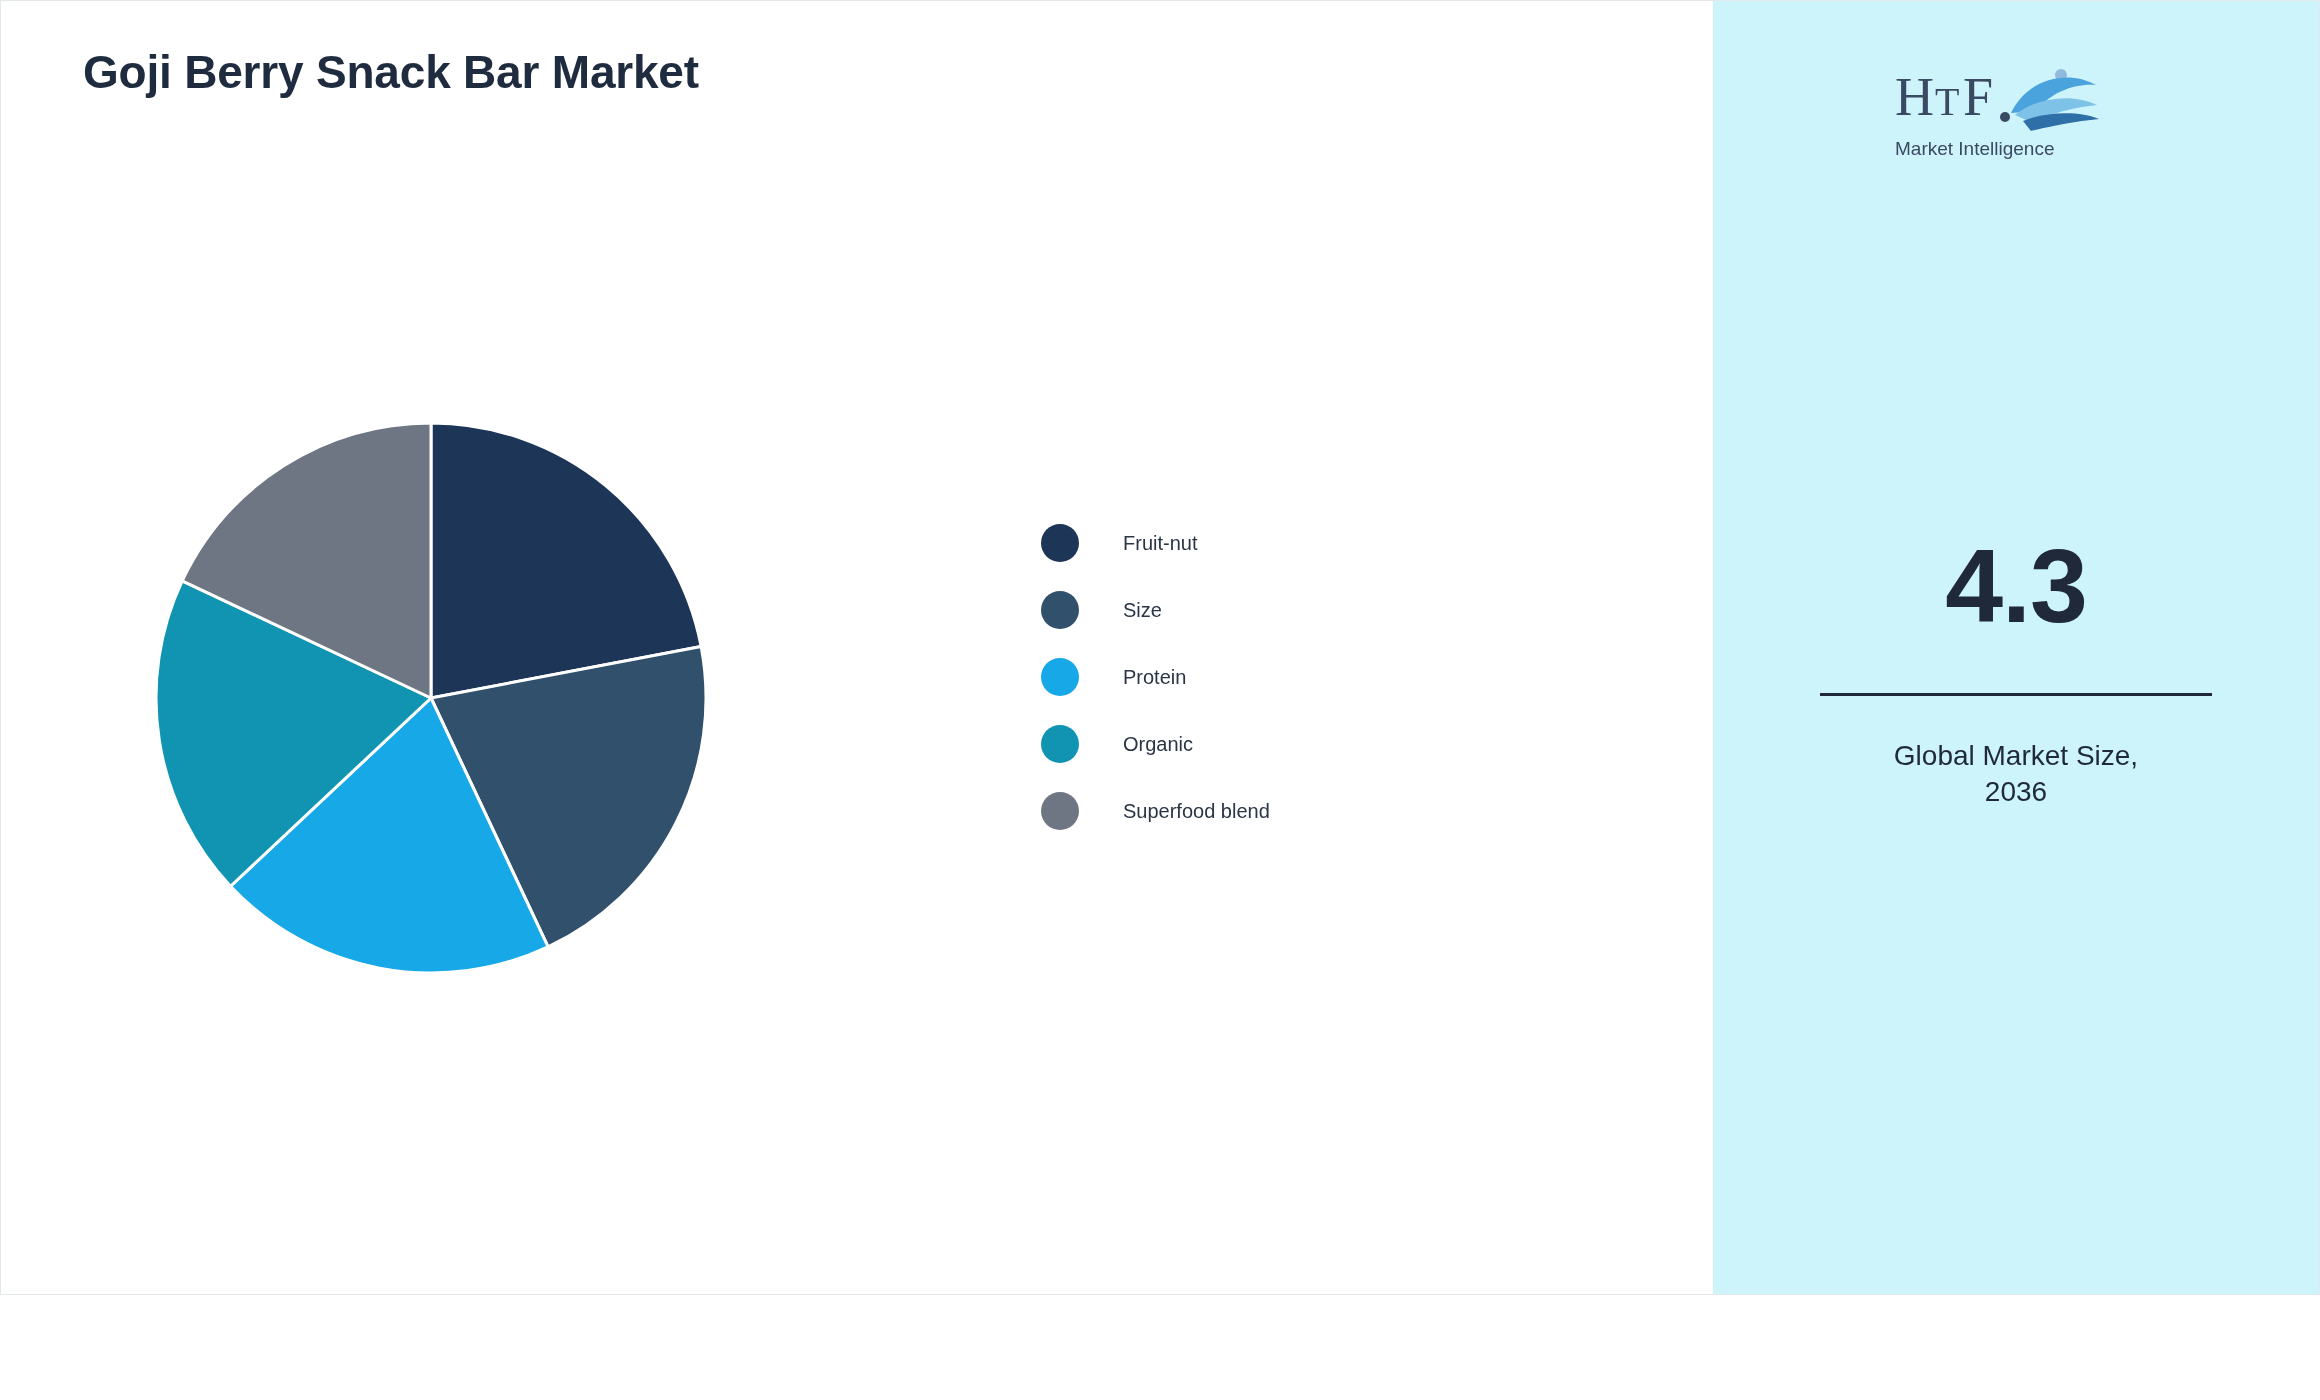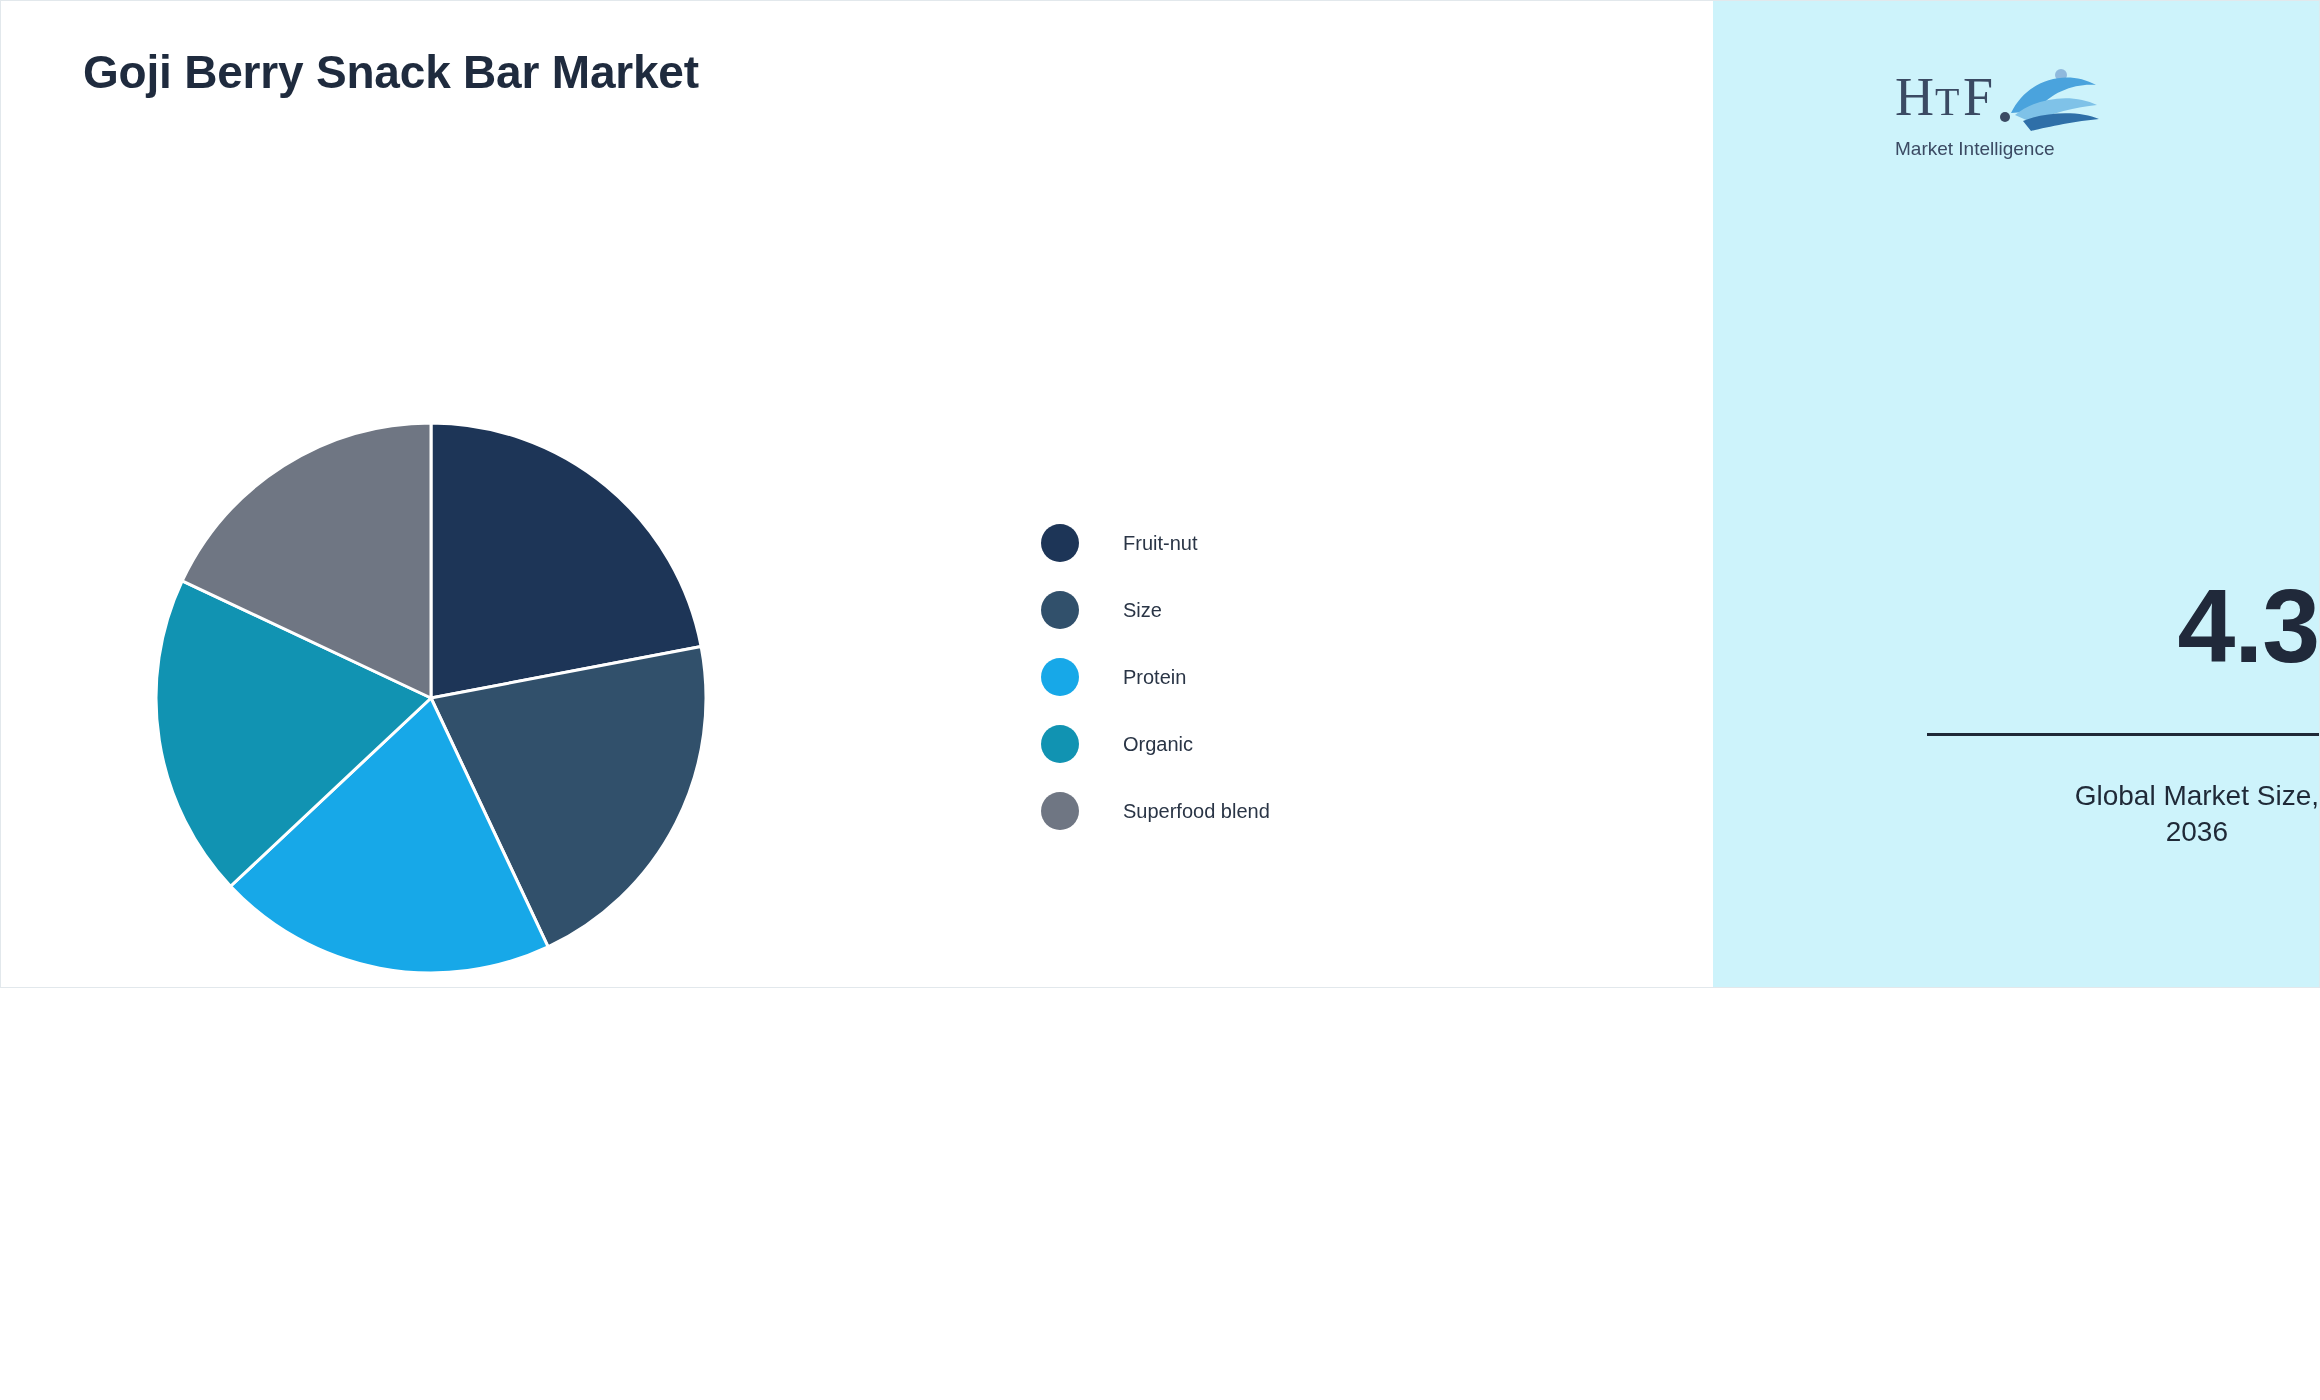--- a/index.html
+++ b/index.html
@@ -5,21 +5,21 @@
 <style>
   * { margin:0; padding:0; box-sizing:border-box; }
   html, body {
     width:2320px; height:1400px;
     background:#ffffff;
     font-family:"Liberation Sans", sans-serif;
     overflow:hidden;
   }
   #infographic {
     position:relative;
-    width:2320px; height:988px;
+    width:2320px; height:1295px;
     display:flex;
     background:#ffffff;
     border:1px solid #e2e8ec;
   }
 
   
   .main-panel {
     position:relative;
     width:1712px;
     height:100%;
@@ -94,22 +94,21 @@
     position:relative;
   }
   .brand-logo svg { display:block; }
 
   .stat-block {
     position:absolute;
     top:530px;
     left:0; right:0;
     display:flex;
     flex-direction:column;
-    align-items:flex-end;
-    margin-top:40px;
+    align-items:center;
   }
   .stat-value {
     font-size:104px;
     line-height:1.06;
     font-weight:700;
     color:#20293a;
     text-align:center;
     max-width:440px;
     letter-spacing:-1px;
     font-family:"Liberation Sans", sans-serif;

